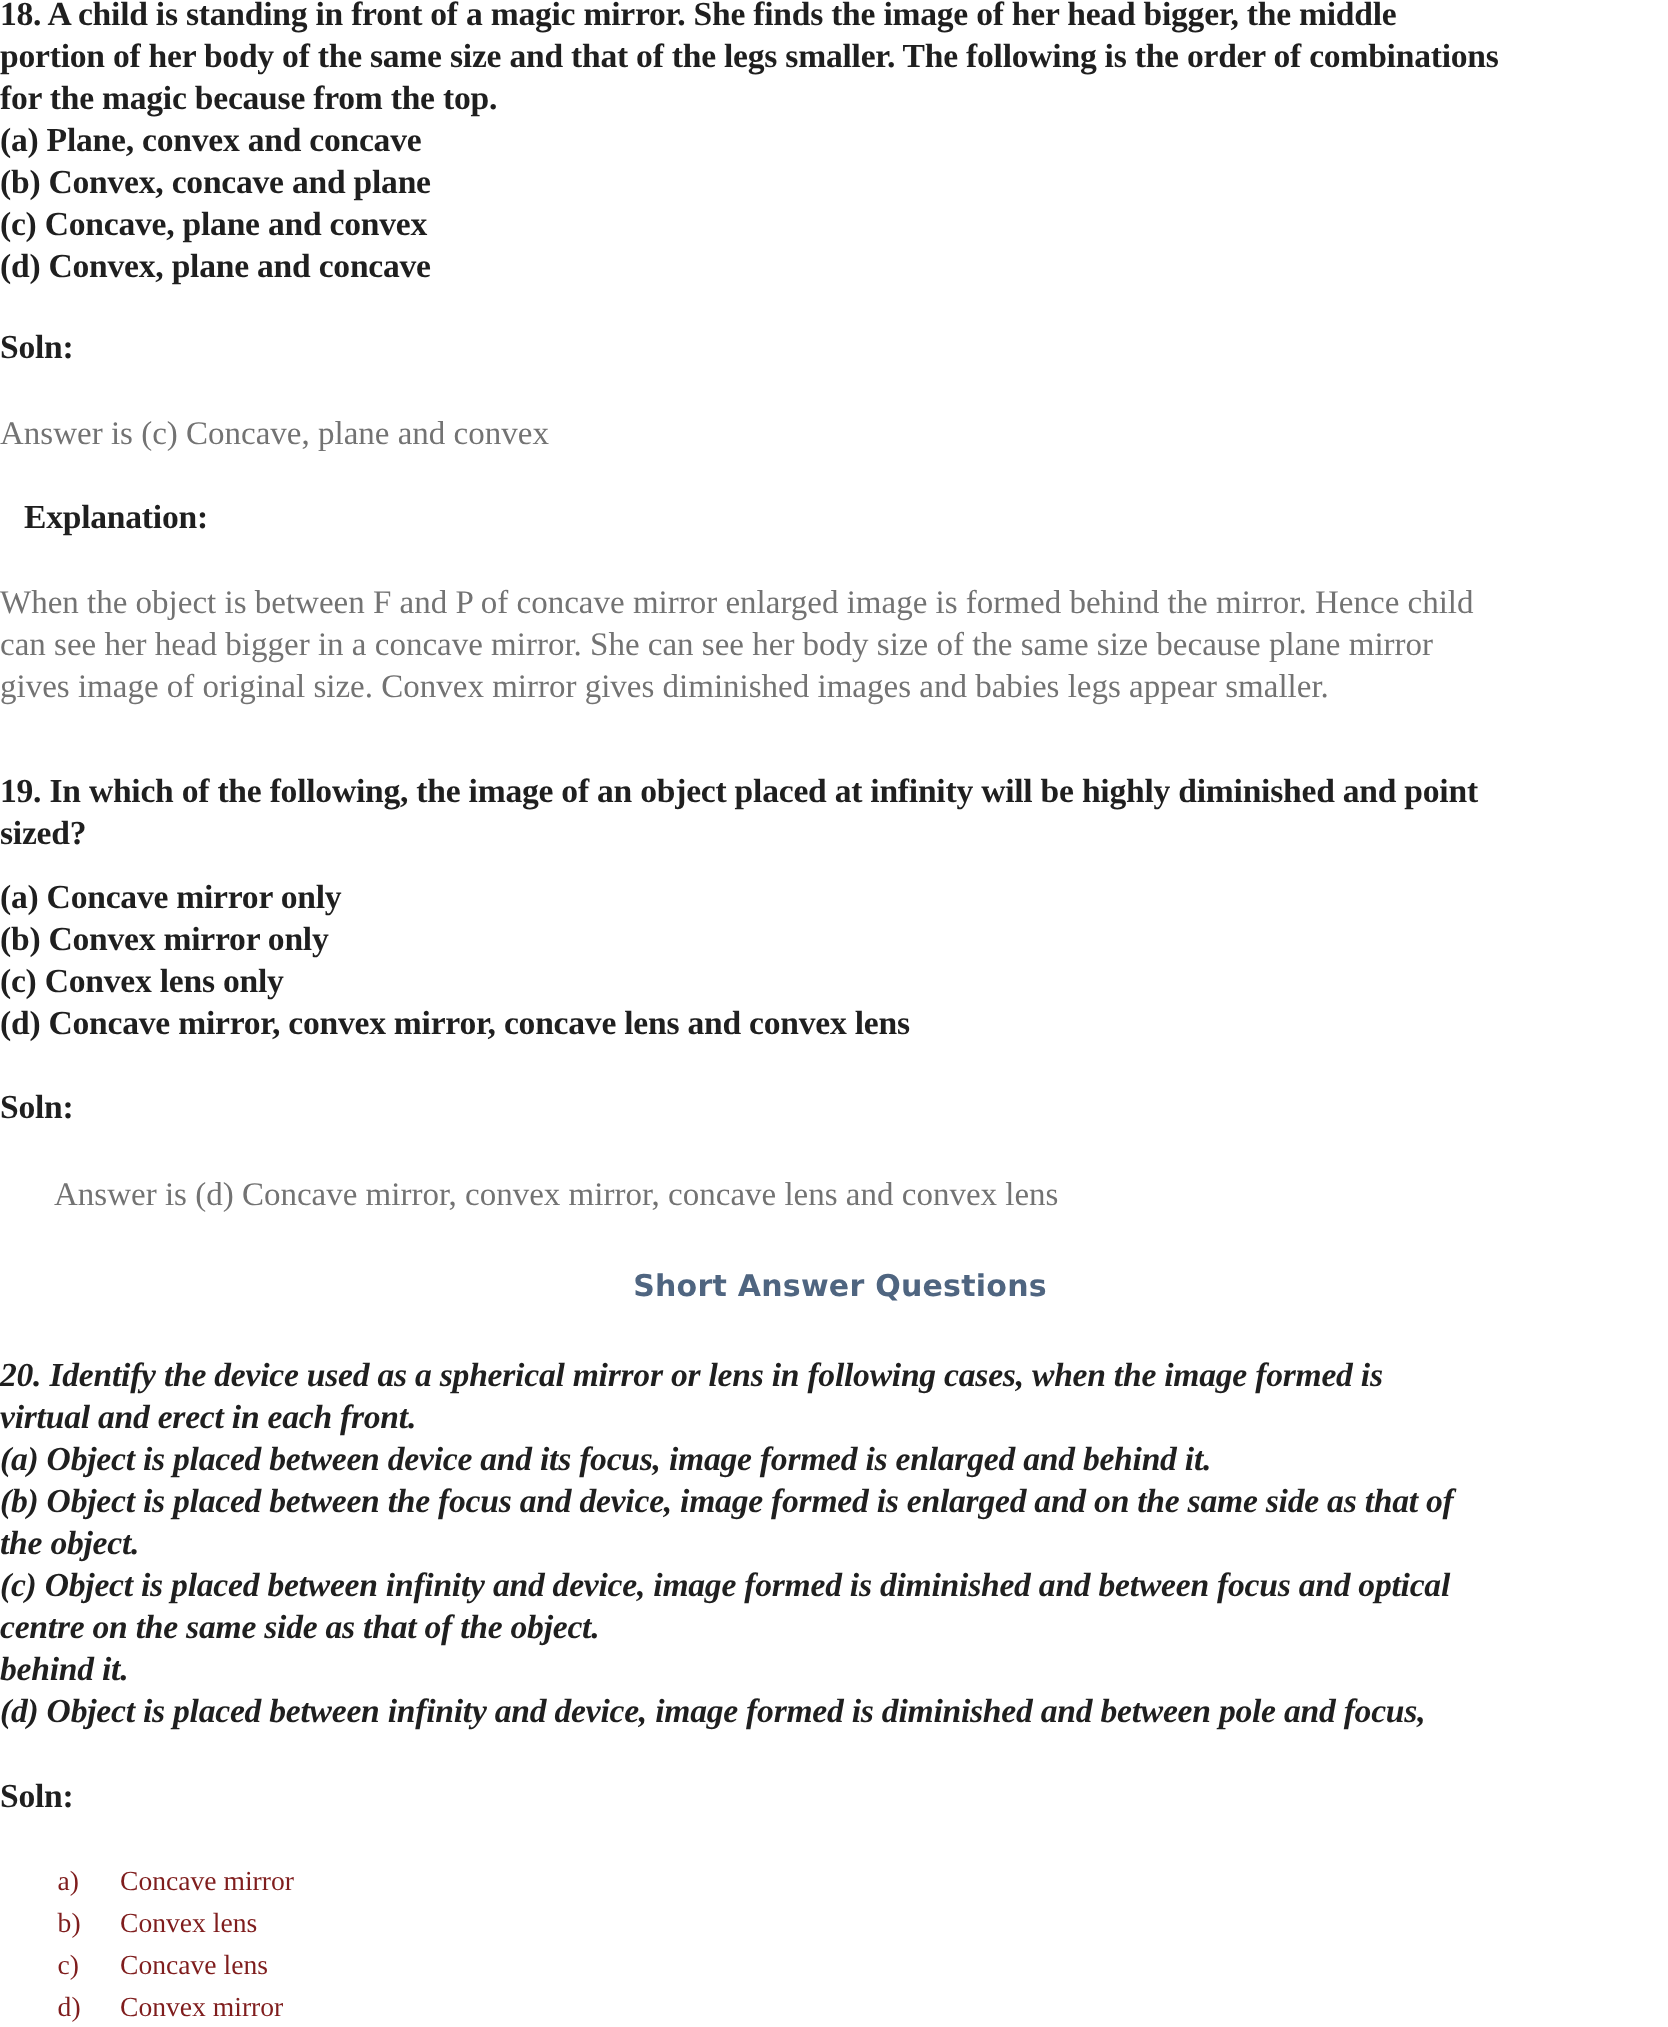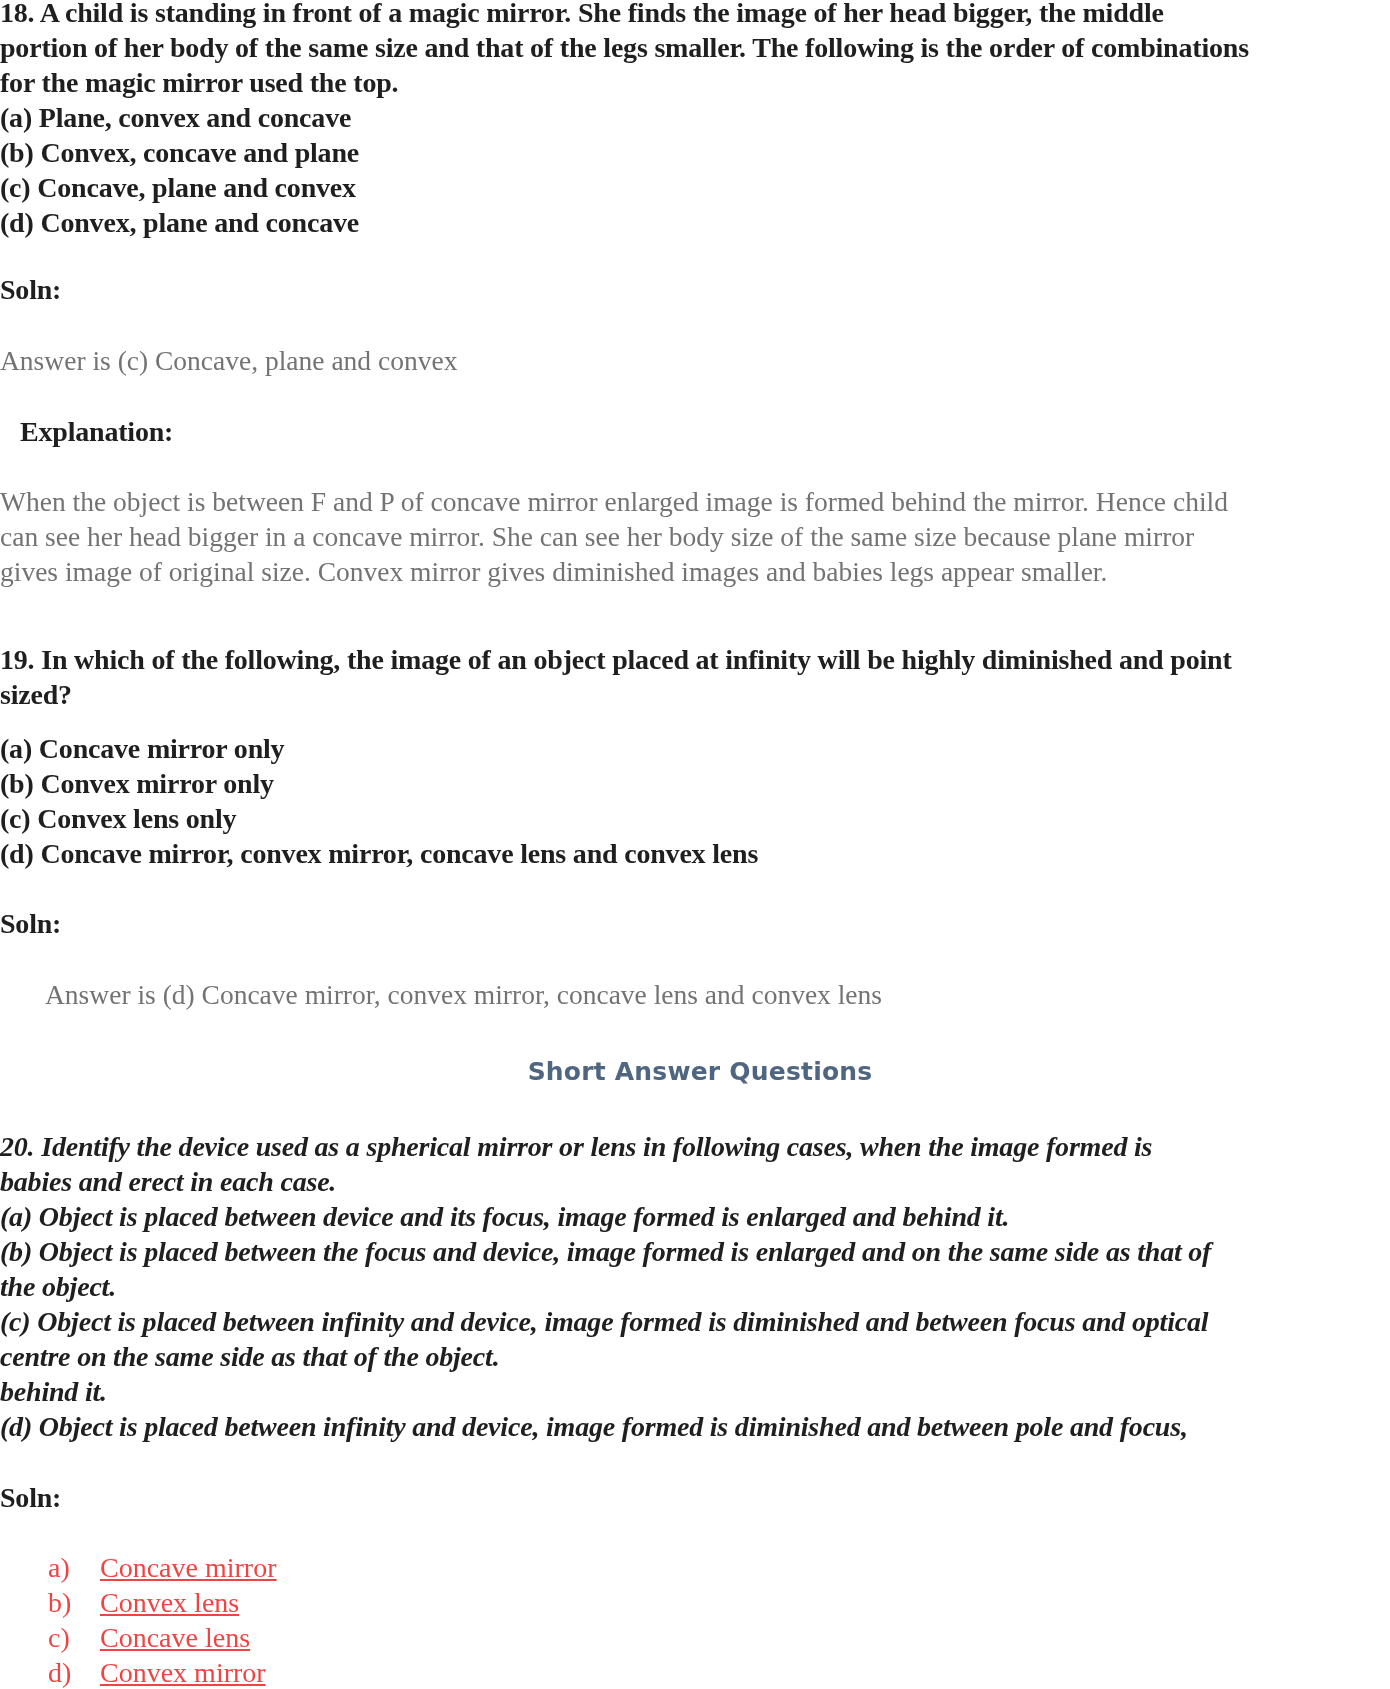--- a/index.html
+++ b/index.html
@@ -11,30 +11,30 @@
   .blk { position: absolute; left: 0; width: 1390px; }
   .bold { font-weight: bold; font-size: 28px; line-height: 35px; letter-spacing: -0.2px; }
   .reg { font-size: 27.5px; line-height: 35px; color: #737373; }
   .heading {
     position: absolute; left: 0; width: 1400px; text-align: center;
     font-family: "DejaVu Sans", "Liberation Sans", sans-serif; font-weight: bold;
     font-size: 25px; color: #4f6580; letter-spacing: 0.2px;
   }
   .line { white-space: nowrap; }
   .list { position: absolute; left: 48px; }
-  .li { font-size: 28px; line-height: 35px; color: #ef4444; white-space: nowrap; text-decoration: underline; }
+  .li { font-size: 23px; line-height: 35px; color: #7f1d1d; white-space: nowrap; }
   .li .lbl { display: inline-block; width: 52px; }
 </style>
 </head>
 <body>
 
 <div class="blk bold" style="top:-5px;">
   <div class="line">18. A child is standing in front of a magic mirror. She finds the image of her head bigger, the middle</div>
   <div class="line">portion of her body of the same size and that of the legs smaller. The following is the order of combinations</div>
-  <div class="line">for the magic mirror used the top.</div>
+  <div class="line">for the magic because from the top.</div>
   <div class="line">(a) Plane, convex and concave</div>
   <div class="line">(b) Convex, concave and plane</div>
   <div class="line">(c) Concave, plane and convex</div>
   <div class="line">(d) Convex, plane and concave</div>
 </div>
 
 <div class="blk bold" style="top:272px;">Soln:</div>
 <div class="blk reg" style="top:343px;">Answer is (c) Concave, plane and convex</div>
 <div class="blk bold" style="top:414px;padding-left:20px;">Explanation:</div>
 
@@ -56,21 +56,21 @@
   <div class="line">(d) Concave mirror, convex mirror, concave lens and convex lens</div>
 </div>
 
 <div class="blk bold" style="top:906px;">Soln:</div>
 <div class="blk reg" style="top:977px;padding-left:45px;">Answer is (d) Concave mirror, convex mirror, concave lens and convex lens</div>
 
 <div class="heading" style="top:1057px;">Short Answer Questions</div>
 
 <div class="blk bold" style="top:1129px;font-style:italic;">
   <div class="line">20. Identify the device used as a spherical mirror or lens in following cases, when the image formed is</div>
-  <div class="line">babies and erect in each case.</div>
+  <div class="line">virtual and erect in each front.</div>
   <div class="line">(a) Object is placed between device and its focus, image formed is enlarged and behind it.</div>
   <div class="line">(b) Object is placed between the focus and device, image formed is enlarged and on the same side as that of</div>
   <div class="line">the object.</div>
   <div class="line">(c) Object is placed between infinity and device, image formed is diminished and between focus and optical</div>
   <div class="line">centre on the same side as that of the object.</div>
   <div class="line">behind it.</div>
   <div class="line">(d) Object is placed between infinity and device, image formed is diminished and between pole and focus,</div>
 </div>
 
 <div class="blk bold" style="top:1480px;">Soln:</div>

